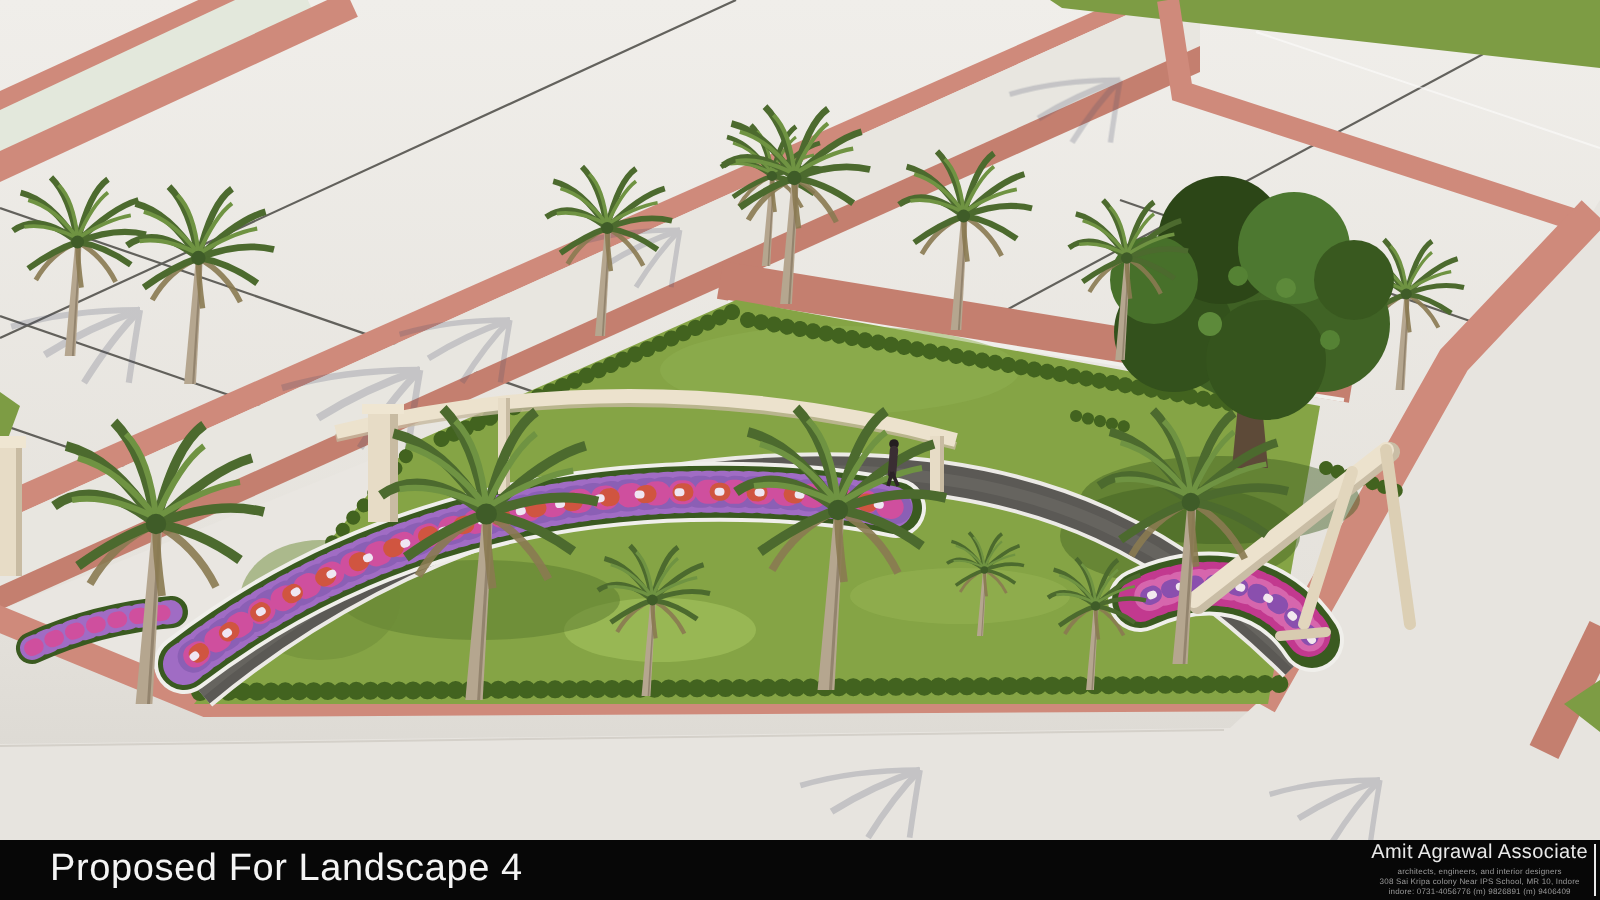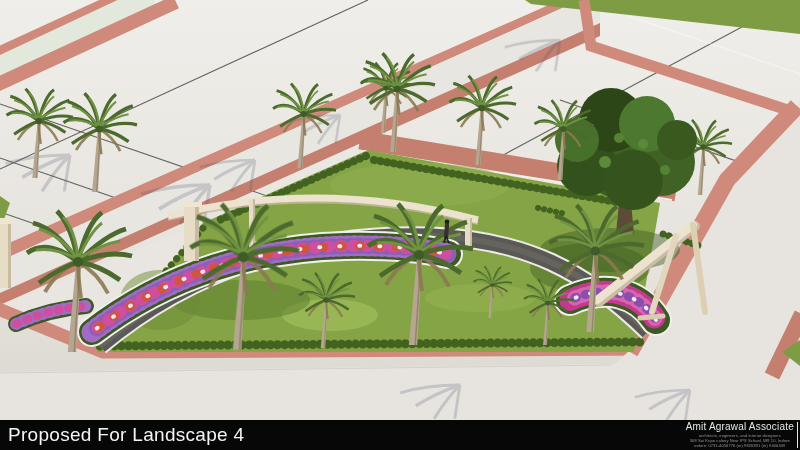--- a/index.html
+++ b/index.html
@@ -1,21 +1,21 @@
 <!DOCTYPE html>
 <html><head>
 <meta charset="utf-8">
 <style>
   html,body{margin:0;padding:0;background:#222;}
   #stage{position:relative;width:800px;height:450px;overflow:hidden;
          font-family:"Liberation Sans", sans-serif;background:#e9e6e1;}
   #scene{position:absolute;top:0;left:0;}
   .footer{position:absolute;left:0;bottom:0;width:800px;height:30px;
           background:#070707;display:flex;align-items:center;}
-  .caption{color:#f4f4f4;font-size:19px;letter-spacing:.3px;padding-left:8px;
+  .caption{color:#f4f4f4;font-size:19px;letter-spacing:.3px;padding-left:25px;
            white-space:nowrap;}
   .firm{position:absolute;right:6px;top:2px;text-align:center;line-height:1.05;}
   .firm-name{color:#e9e9e9;font-size:10px;letter-spacing:.2px;}
   .firm-line{color:#9b9b9b;font-size:4px;line-height:5px;letter-spacing:.1px;}
   .firm-rule{position:absolute;right:2px;top:2px;width:1px;height:26px;background:#e8e8e8;}
 </style>
 </head>
 <body>
 
 <div id="stage">

